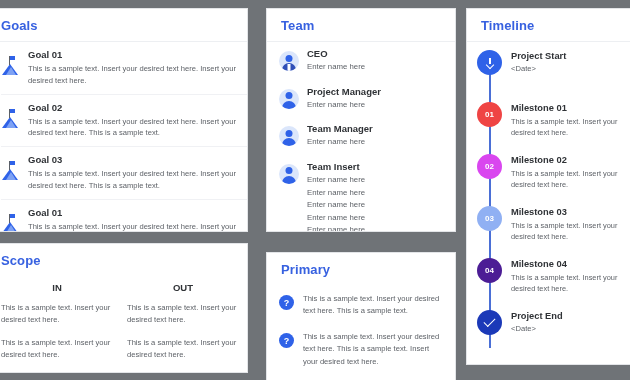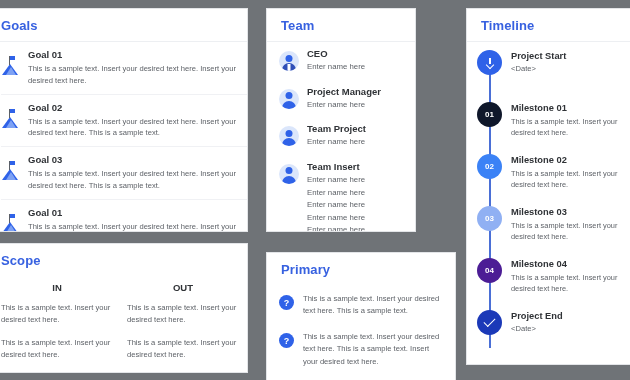--- a/index.html
+++ b/index.html
@@ -14,21 +14,21 @@
   .panel {
     position: absolute;
     background: #ffffff;
     border: 1px solid #e3e5e8;
     overflow: hidden;
   }
 
   
   #panel-goals    { left: -14px; top: 8px;   width: 262px; height: 224px; }
   #panel-scope    { left: -14px; top: 243px; width: 262px; height: 130px; }
-  #panel-team     { left: 266px; top: 8px;   width: 150px; height: 224px; }
+  #panel-team     { left: 266px; top: 8px;   width: 190px; height: 224px; }
   #panel-primary  { left: 266px; top: 252px; width: 190px; height: 131px; }
   #panel-timeline { left: 466px; top: 8px;   width: 178px; height: 357px; }
 
   .sec-title {
     color: #3761e0;
     font-size: 13px;
     font-weight: bold;
     padding: 9px 0 8px 14px;
     letter-spacing: .1px;
   }
@@ -213,21 +213,21 @@
             <div class="team-role">Project Manager</div>
             <div class="team-name">Enter name here</div>
           </div>
         </div>
         <div class="team-row">
           <div class="avatar">
             <div class="head"></div>
             <div class="torso"></div>
           </div>
           <div class="team-body">
-            <div class="team-role">Team Project</div>
+            <div class="team-role">Team Manager</div>
             <div class="team-name">Enter name here</div>
           </div>
         </div>
         <div class="team-row">
           <div class="avatar">
             <div class="head"></div>
             <div class="torso"></div>
           </div>
           <div class="team-body">
             <div class="team-role">Team Insert</div>
@@ -264,28 +264,28 @@
           <div class="tl-row">
             <div class="tl-node" style="background:#2f62e8">
               <div class="arrow-dn"></div>
             </div>
             <div class="tl-body">
               <div class="tl-title">Project Start</div>
               <div class="tl-date">&lt;Date&gt;</div>
             </div>
           </div>
           <div class="tl-row">
-            <div class="tl-node" style="background:#0f172a">01</div>
+            <div class="tl-node" style="background:#ef4444">01</div>
             <div class="tl-body">
               <div class="tl-title">Milestone 01</div>
               <div class="tl-text">This is a sample text. Insert your desired text here.</div>
             </div>
           </div>
           <div class="tl-row">
-            <div class="tl-node" style="background:#3b82f6">02</div>
+            <div class="tl-node" style="background:#d946ef">02</div>
             <div class="tl-body">
               <div class="tl-title">Milestone 02</div>
               <div class="tl-text">This is a sample text. Insert your desired text here.</div>
             </div>
           </div>
           <div class="tl-row">
             <div class="tl-node" style="background:#90b0f3">03</div>
             <div class="tl-body">
               <div class="tl-title">Milestone 03</div>
               <div class="tl-text">This is a sample text. Insert your desired text here.</div>

